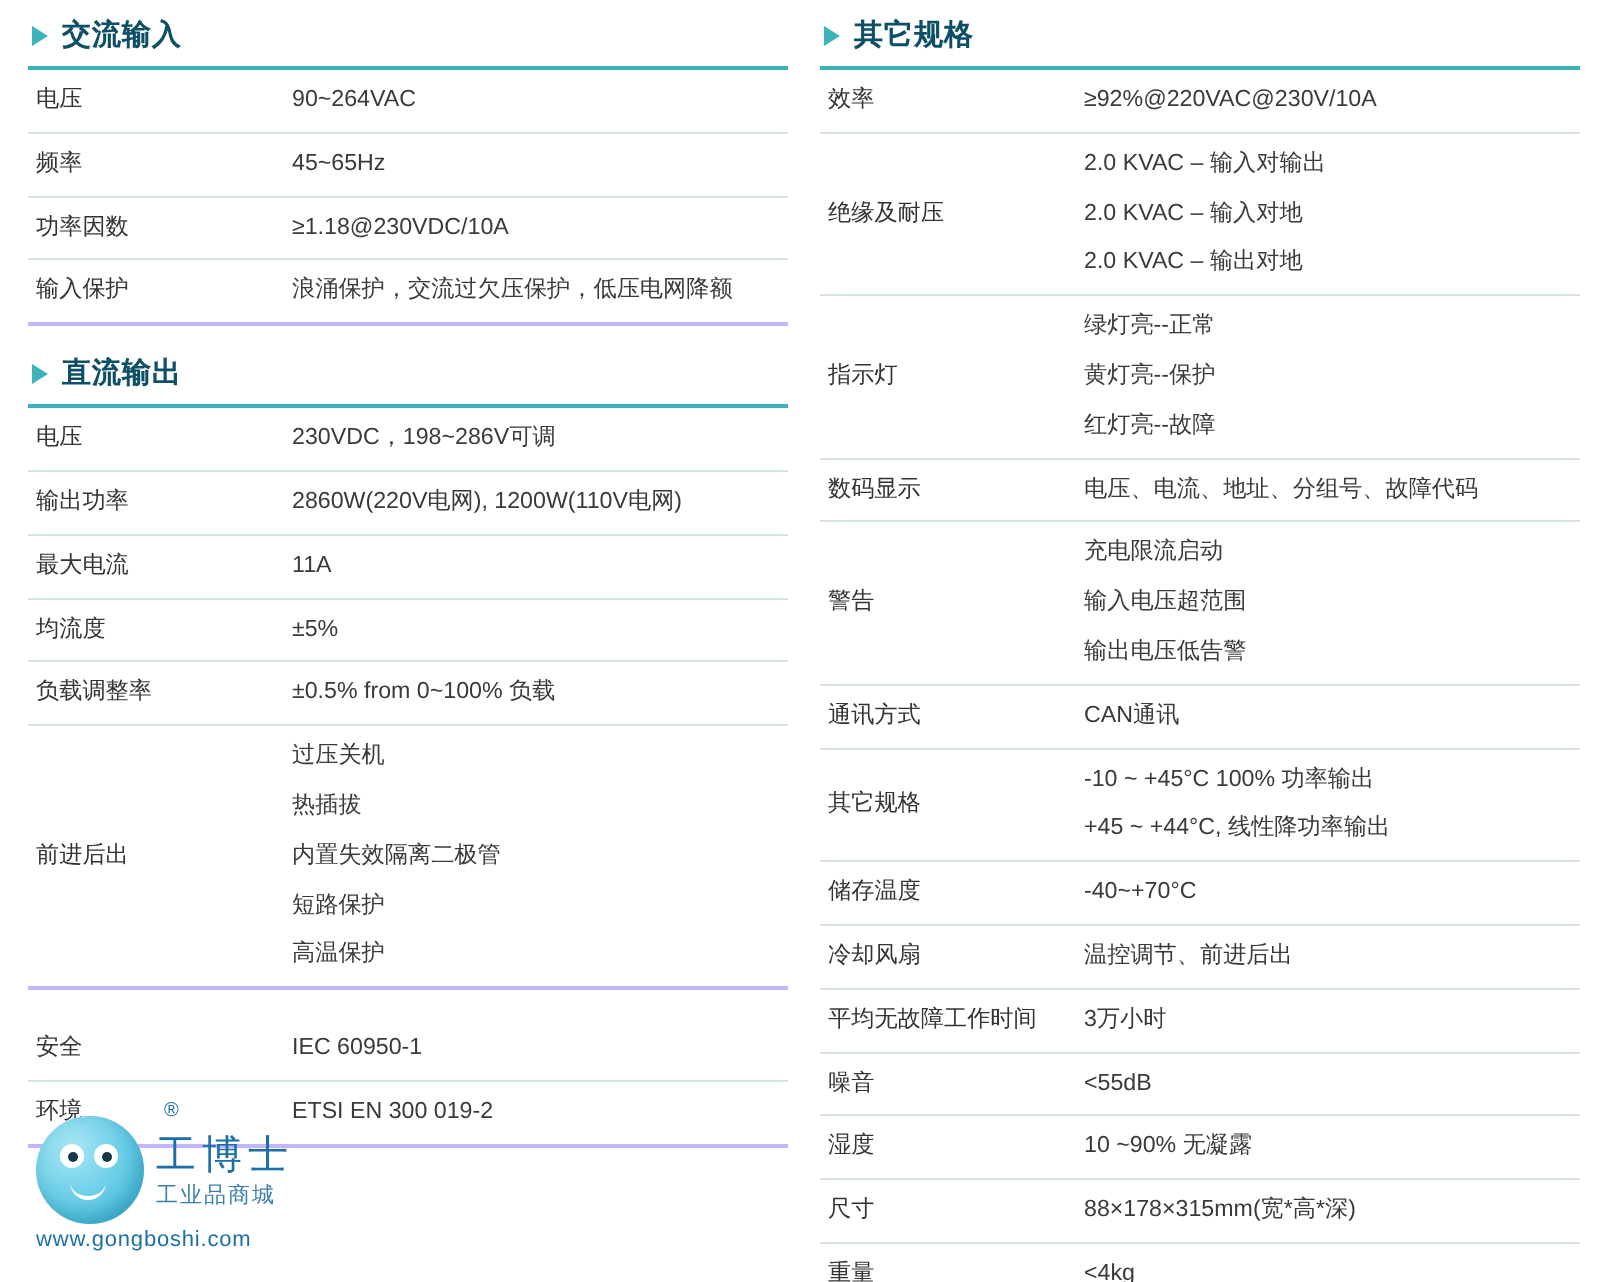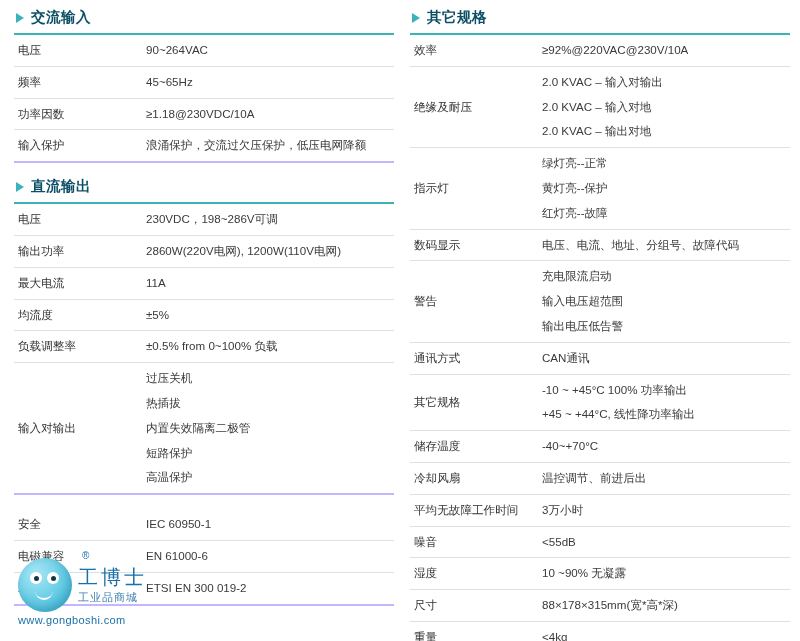--- a/index.html
+++ b/index.html
@@ -205,43 +205,39 @@
         </tr>
         <tr>
           <td class="k">均流度</td>
           <td class="v">±5%</td>
         </tr>
         <tr>
           <td class="k">负载调整率</td>
           <td class="v">±0.5% from 0~100% 负载</td>
         </tr>
         <tr>
-          <td class="k">输入对输出</td>
+          <td class="k">前进后出</td>
           <td class="v multi">
             <div>过压关机</div>
             <div>热插拔</div>
             <div>内置失效隔离二极管</div>
             <div>短路保护</div>
             <div>高温保护</div>
           </td>
         </tr>
       </tbody>
         </table>
     </div>
 
     <div class="section">
       <table class="spec">
         <tbody>
             <tr>
           <td class="k">安全</td>
           <td class="v">IEC 60950-1</td>
-        </tr>
-        <tr>
-          <td class="k">电磁兼容</td>
-          <td class="v">EN 61000-6</td>
         </tr>
         <tr>
           <td class="k">环境</td>
           <td class="v">ETSI EN 300 019-2</td>
         </tr>
 
       </tbody>
         </table>
     </div>
 

